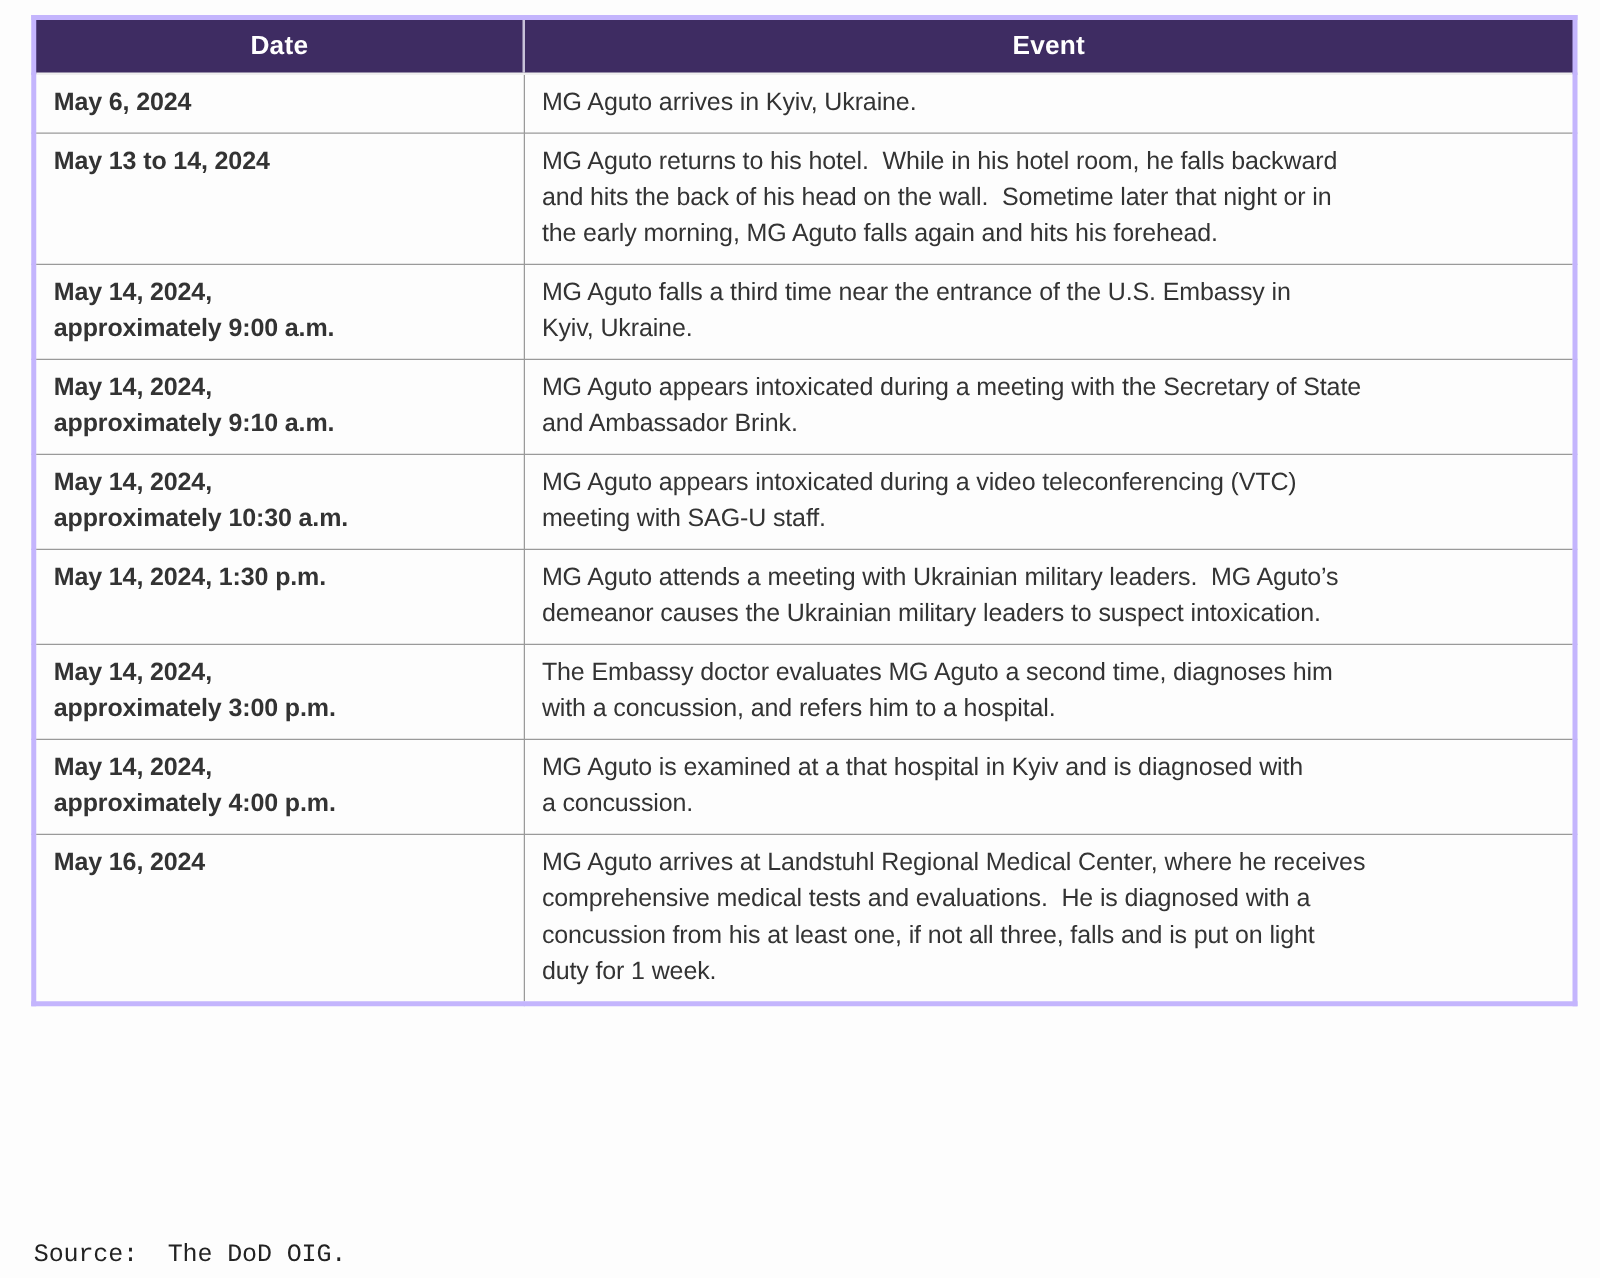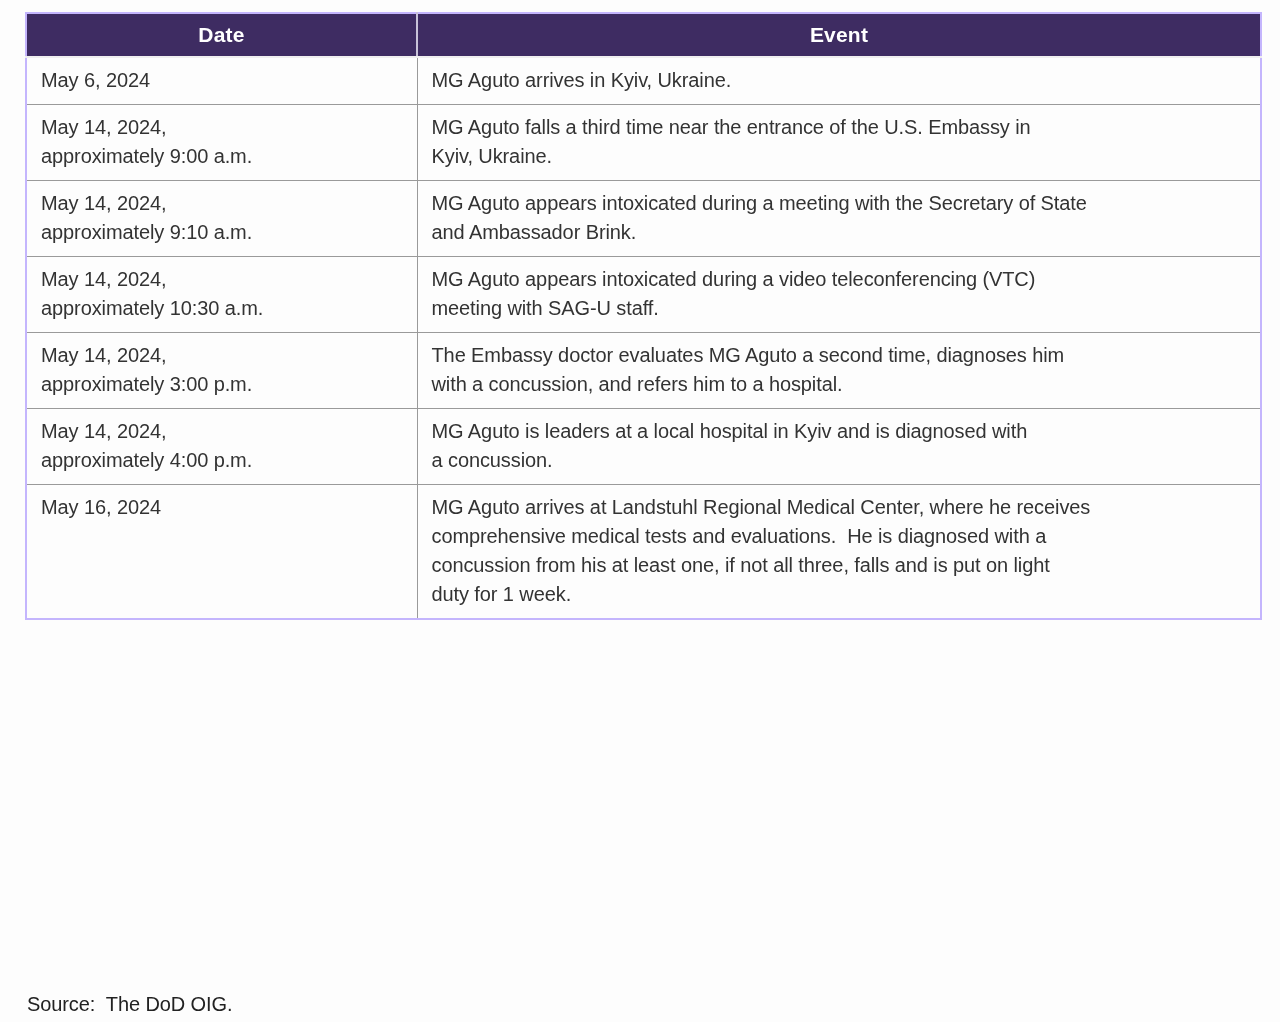--- a/index.html
+++ b/index.html
@@ -39,23 +39,23 @@
   table.timeline td {
     border: 1.5px solid #9a9a9a;
     vertical-align: top;
     font-size: 20px;
     line-height: 29px;
     padding: 8px 12px 9px 14px;
     white-space: pre-wrap;
     color: #333333;
     letter-spacing: -0.1px;
   }
-  table.timeline { border: 2px solid #c4b5fd; }
+  table.timeline { border: 4px solid #c4b5fd; }
   td.date-cell {
-    font-weight: 400;
+    font-weight: 700;
     color: #141414;
     padding-left: 16px;
   }
   td.event-cell { color: #2f2f2f; margin-left: 20px; }
   .redaction {
     display: inline-block;
     width: 212px;
     height: 38px;
     background: #3b3b3b;
     vertical-align: middle;
@@ -63,20 +63,21 @@
     transform: translateY(2px);
   }
   .source-line {
     position: absolute;
     left: 27px;
     top: 993px;
     font-size: 20px;
     color: #222222;
     white-space: pre-wrap;
     letter-spacing: -0.1px;
+    font-family: Liberation Mono, monospace;
   }
 </style>
 </head>
 <body>
 
 <div class="page">
 
   <table class="timeline">
     <thead>
       <tr>
@@ -84,20 +85,26 @@
         <th class="col-event">Event</th>
       </tr>
     </thead>
     <tbody id="timeline-body">
   <tr>
     <td class="date-cell">May 6, 2024</td>
     <td class="event-cell">MG Aguto arrives in Kyiv, Ukraine.</td>
   </tr>
 
 
+  <tr>
+    <td class="date-cell">May 13 to 14, 2024</td>
+    <td class="event-cell">MG Aguto returns to his hotel.  While in his hotel room, he falls backward
+and hits the back of his head on the wall.  Sometime later that night or in
+the early morning, MG Aguto falls again and hits his forehead.</td>
+  </tr>
 
   <tr>
     <td class="date-cell">May 14, 2024,
 approximately 9:00 a.m.</td>
     <td class="event-cell">MG Aguto falls a third time near the entrance of the U.S. Embassy in
 Kyiv, Ukraine.</td>
   </tr>
 
   <tr>
     <td class="date-cell">May 14, 2024,
@@ -107,32 +114,37 @@
   </tr>
 
   <tr>
     <td class="date-cell">May 14, 2024,
 approximately 10:30 a.m.</td>
     <td class="event-cell">MG Aguto appears intoxicated during a video teleconferencing (VTC)
 meeting with SAG-U staff.</td>
   </tr>
 
 
+  <tr>
+    <td class="date-cell">May 14, 2024, 1:30 p.m.</td>
+    <td class="event-cell">MG Aguto attends a meeting with Ukrainian military leaders.  MG Aguto’s
+demeanor causes the Ukrainian military leaders to suspect intoxication.</td>
+  </tr>
 
   <tr>
     <td class="date-cell">May 14, 2024,
 approximately 3:00 p.m.</td>
     <td class="event-cell">The Embassy doctor evaluates MG Aguto a second time, diagnoses him
 with a concussion, and refers him to a hospital.</td>
   </tr>
 
   <tr>
     <td class="date-cell">May 14, 2024,
 approximately 4:00 p.m.</td>
-    <td class="event-cell">MG Aguto is leaders at a local hospital in Kyiv and is diagnosed with
+    <td class="event-cell">MG Aguto is examined at a that hospital in Kyiv and is diagnosed with
 a concussion.</td>
   </tr>
 
 
   <tr>
     <td class="date-cell">May 16, 2024</td>
     <td class="event-cell">MG Aguto arrives at Landstuhl Regional Medical Center, where he receives
 comprehensive medical tests and evaluations.  He is diagnosed with a
 concussion from his at least one, if not all three, falls and is put on light
 duty for 1 week.</td>

